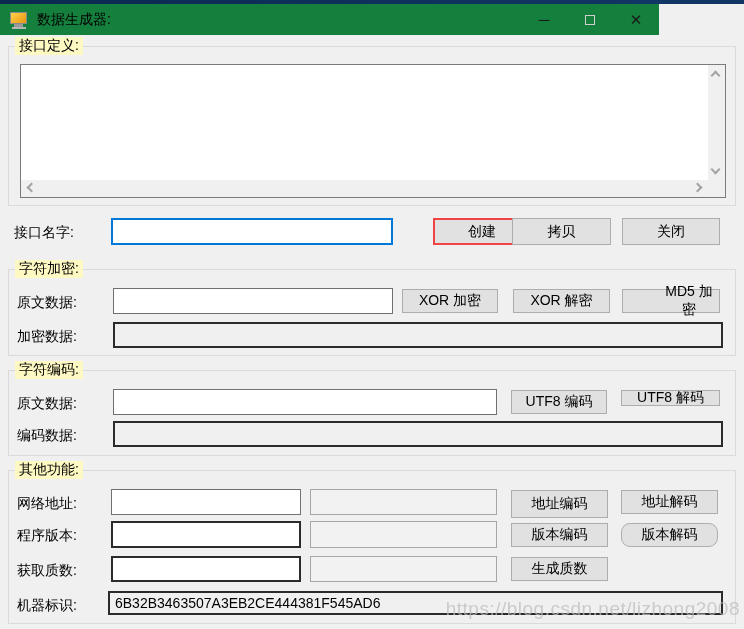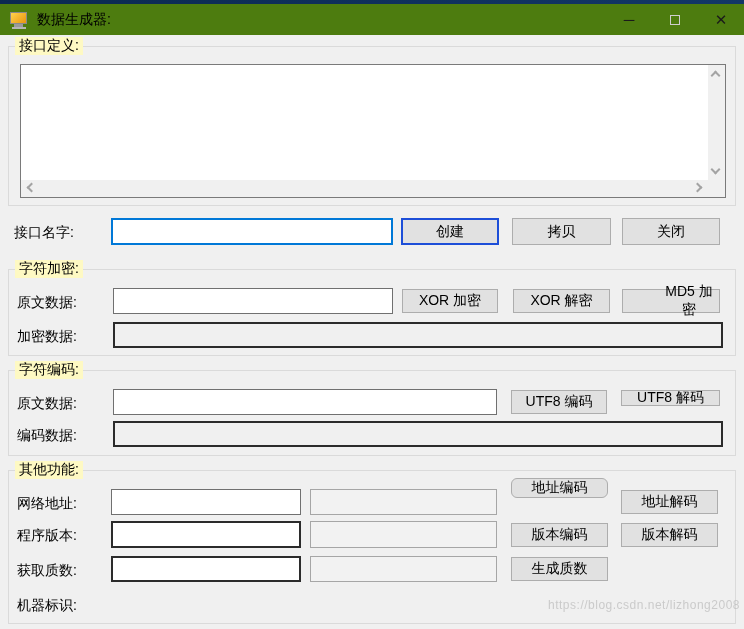--- a/index.html
+++ b/index.html
@@ -5,22 +5,22 @@
   * { box-sizing: border-box; margin: 0; padding: 0; }
   html,body { background:#cfcfcf; }
   .win {
     position: relative; width: 744px; height: 629px;
     background: #f0f0f0; overflow: hidden;
     font-family: "Liberation Sans", sans-serif; font-size: 14px; color: #000;
   }
   
   .topstrip { position:absolute; left:0; top:0; width:744px; height:4px;
     background:linear-gradient(90deg,#0b2950,#123767); }
-  .titlebar { position:absolute; left:0; top:4px; width:744px; height:31px;
-    background:#4d7c0f; display:flex; align-items:center; }
+  .titlebar { position:absolute; left:0; top:4px; width:659px; height:31px;
+    background:#15803d; display:flex; align-items:center; }
   .app-icon { position:relative; width:20px; height:18px; margin-left:10px; }
   .app-icon .screen { position:absolute; left:0; top:1px; width:17px; height:12px;
     border:1px solid #8a8a8a; background:linear-gradient(135deg,#ffd24d,#e8960f); }
   .app-icon .base { position:absolute; left:4px; top:13px; width:9px; height:3px; background:#9a9a9a; }
   .app-icon .foot { position:absolute; left:2px; top:16px; width:14px; height:2px; background:#b5b5b5; }
   .title-text { margin-left:7px; font-size:14px; }
   .wc { position:absolute; right:0; top:0; height:31px; display:flex; }
   .wc-btn { width:46px; height:31px; display:flex; align-items:center; justify-content:center;
     font-size:15px; color:#1a1a1a; }
   .wc-btn.disabled { color:#cccccc; }
@@ -32,36 +32,36 @@
   
   .tin { position:absolute; background:#fff; border:1px solid #707070; font:inherit;
     padding:0 4px; outline:none; }
   .tin.focus { border:2px solid #0078d7; }
   .tin.dark { border:2px solid #2b2b2b; }
   .tout { position:absolute; background:#f2f2f2; border:1px solid #a6a6a6; font:inherit; padding:0 4px; }
   .tres { position:absolute; background:#f0f0f0; border:2px solid #2b2b2b; font:inherit; padding:0 5px; outline:none; }
   
   .btn { position:absolute; background:#e1e1e1; border:1px solid #adadad; font:inherit; font-size:14px;
     display:flex; align-items:center; justify-content:center; cursor:default; }
-  .btn.primary { border:2px solid #1d4ed8; }
+  .btn.primary { border:2px solid #ef4444;margin-left:32px; }
   
   .ta-wrap { position:absolute; left:20px; top:64px; width:706px; height:134px;
     border:1px solid #7a7a7a; background:#ffffff; }
   .ta { position:absolute; left:0; top:0; width:calc(100% - 17px); height:calc(100% - 17px);
     border:none; outline:none; resize:none; background:#fff; font:inherit; padding:2px 4px; }
   .vsb { position:absolute; right:0; top:0; width:17px; height:calc(100% - 17px); background:#f0f0f0; }
   .hsb { position:absolute; left:0; bottom:0; height:17px; width:calc(100% - 17px); background:#f0f0f0; }
   .corner { position:absolute; right:0; bottom:0; width:17px; height:17px; background:#f0f0f0; }
   .chev { position:absolute; width:7px; height:7px; border-right:2px solid #a3a3a3; border-bottom:2px solid #a3a3a3; }
   .chev.up    { left:4px; top:7px;  transform:rotate(-135deg); }
   .chev.down  { left:4px; bottom:7px; transform:rotate(45deg); }
   .chev.left  { left:7px; top:4px;  transform:rotate(135deg); }
   .chev.right { right:7px; top:4px; transform:rotate(-45deg); }
   
-  .watermark { position:absolute; right:4px; top:598px; font-size:12px;
+  .watermark { position:absolute; right:4px; top:598px; font-size:19px;
     color:rgba(190,190,190,0.75); letter-spacing:0.5px; pointer-events:none; }
 </style>
 </head>
 <body>
 
 <div class="win">
 
   <div class="topstrip"></div>
   <div class="titlebar">
     <div class="app-icon">
@@ -122,30 +122,31 @@
   <span class="lbl" style="left:17px; top:427px;">编码数据:</span>
   <input class="tres" style="left: 113px; top: 421px; width: 610px; height: 26px;" readonly="" value="">
 
   <div class="group" style="left:8px; top:470px; width:728px; height:154px;">
     <span class="legend">其他功能:</span>
   </div>
 
   <span class="lbl" style="left:17px; top:495px;">网络地址:</span>
   <input class="tin" style="left: 111px; top: 489px; width: 190px; height: 26px;" value="">
   <input class="tout" style="left: 310px; top: 489px; width: 187px; height: 26px;" readonly="" value="">
-  <button class="btn" style="left:511px; top:478px; width:97px; height:20px;border-radius:6px;">地址编码</button>
+  <button class="btn" style="left:511px; top:490px; width:97px; height:28px;">地址编码</button>
   <button class="btn" style="left:621px; top:490px; width:97px; height:24px;">地址解码</button>
 
   <span class="lbl" style="left:17px; top:527px;">程序版本:</span>
   <input class="tin dark" style="left: 111px; top: 521px; width: 190px; height: 27px;" value="">
   <input class="tout" style="left: 310px; top: 521px; width: 187px; height: 27px;" readonly="" value="">
   <button class="btn" style="left:511px; top:523px; width:97px; height:24px;">版本编码</button>
-  <button class="btn" style="left:621px; top:523px; width:97px; height:24px;">版本解码</button>
+  <button class="btn" style="left:621px; top:523px; width:97px; height:24px;border-radius:9px;">版本解码</button>
 
   <span class="lbl" style="left:17px; top:562px;">获取质数:</span>
   <input class="tin dark" style="left: 111px; top: 556px; width: 190px; height: 26px;" value="">
   <input class="tout" style="left: 310px; top: 556px; width: 187px; height: 26px;" readonly="" value="">
   <button class="btn" style="left:511px; top:557px; width:97px; height:24px;">生成质数</button>
 
   <span class="lbl" style="left:17px; top:597px;">机器标识:</span>
+  <input class="tres" style="left: 108px; top: 591px; width: 615px; height: 24px;" readonly="" value="6B32B3463507A3EB2CE444381F545AD6">
 
   <span class="watermark">https://blog.csdn.net/lizhong2008</span>
 </div>
 
 </body></html>

